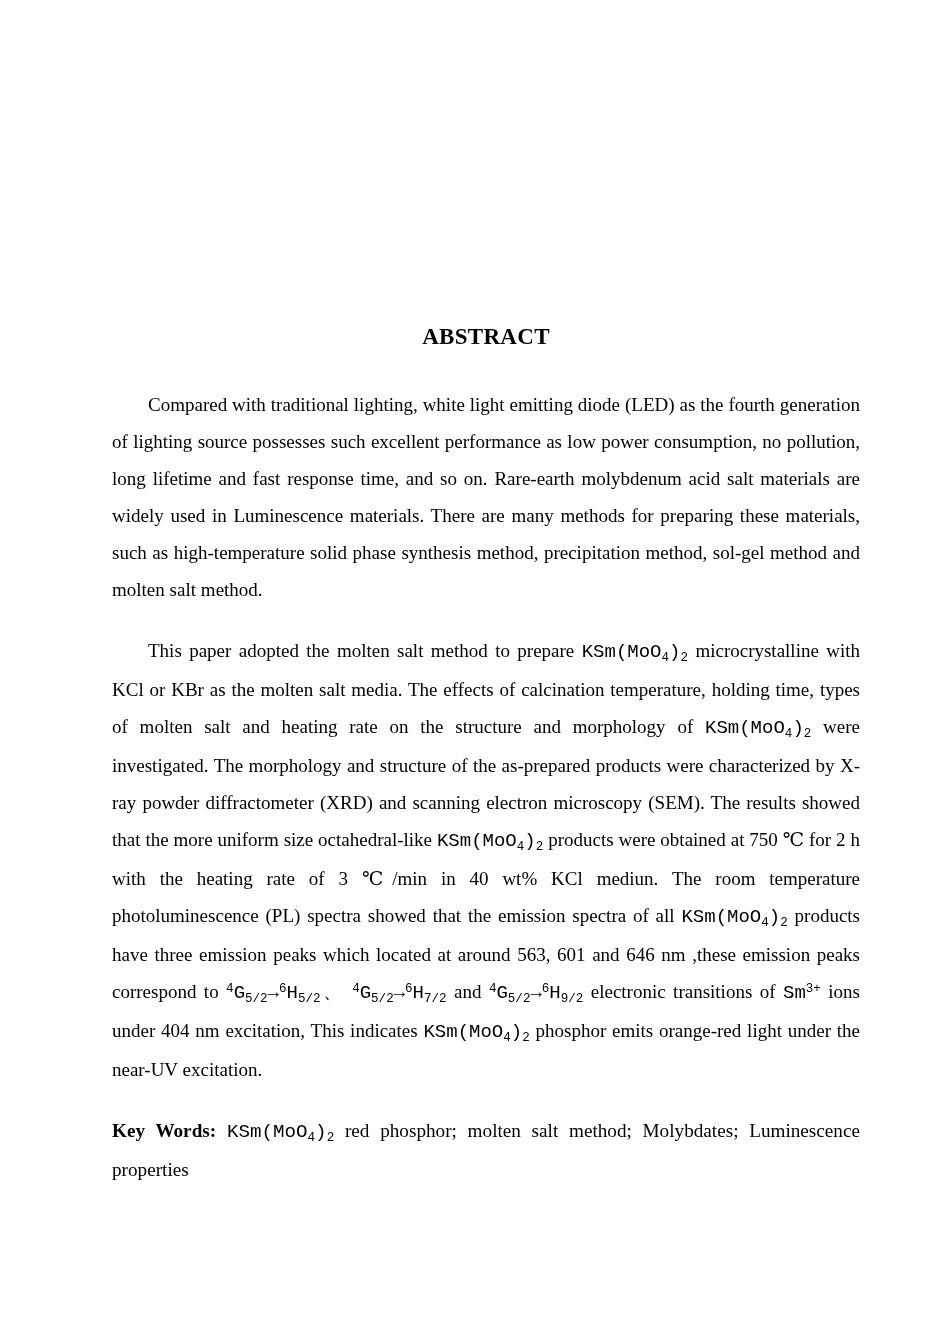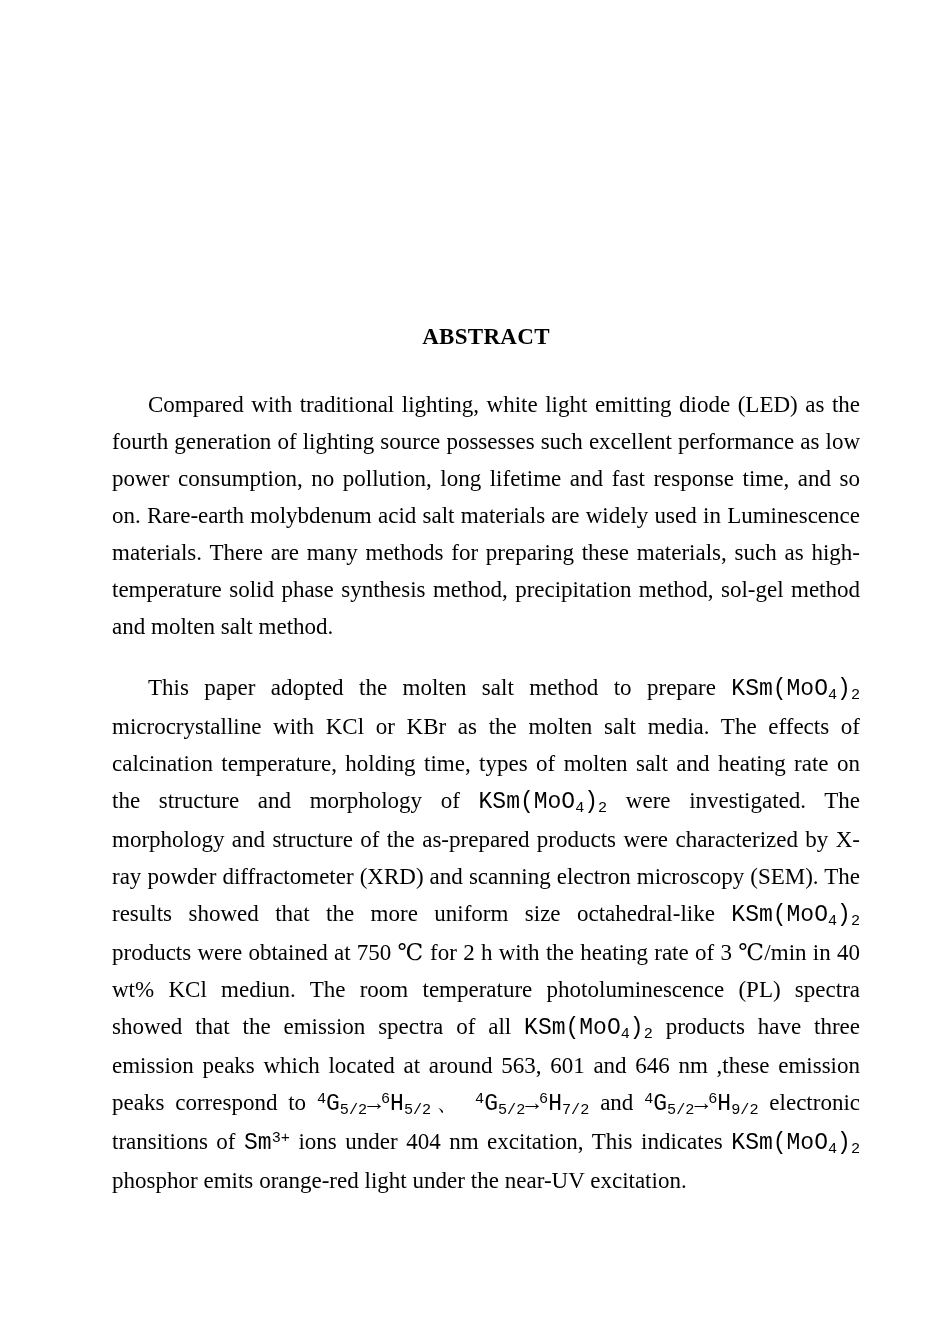--- a/index.html
+++ b/index.html
@@ -48,21 +48,21 @@
 
   .body-block {
     position: absolute;
     left: 0;
     top: 386px;
     width: 748px;
   }
 
   p.para {
     margin: 0 0 24px 0;
-    font-size: 23px;
+    font-size: 19px;
     line-height: 37px;
     text-align: justify;
     text-justify: inter-word;
     text-indent: 36px;
     word-spacing: 0.1px;
     -webkit-hyphens: none;
     hyphens: none;
   }
 
   p.para:last-child {
@@ -107,16 +107,17 @@
   <div class="content">
 
     <h1 class="doc-title">ABSTRACT</h1>
 
     <div class="body-block">
 
       <p class="para"><span>Compared with traditional lighting, white light emitting diode (LED) as the fourth generation of lighting source possesses such excellent performance as low power consumption, no pollution, long lifetime and fast response time, and so on. Rare-earth molybdenum acid salt materials are widely used in Luminescence materials. There are many methods for preparing these materials, such as high-temperature solid phase synthesis method, precipitation method, sol-gel method and molten salt method.</span></p>
 
       <p class="para"><span>This paper adopted the molten salt method to prepare </span><span class="nowrap"><span>KSm(MoO</span><sub>4</sub><span>)</span><sub>2</sub></span><span> microcrystalline with KCl or KBr as the molten salt media. The effects of calcination temperature, holding time, types of molten salt and heating rate on the structure and morphology of </span><span class="nowrap"><span>KSm(MoO</span><sub>4</sub><span>)</span><sub>2</sub></span><span> were investigated. The morphology and structure of the as-prepared products were characterized by X-ray powder diffractometer (XRD) and scanning electron microscopy (SEM). The results showed that the more uniform size octahedral-like </span><span class="nowrap"><span>KSm(MoO</span><sub>4</sub><span>)</span><sub>2</sub></span><span> products were obtained at 750 ℃ for 2 h with the heating rate of 3 ℃/min in 40 wt% KCl mediun. The room temperature photoluminescence (PL) spectra showed that the emission spectra of all </span><span class="nowrap"><span>KSm(MoO</span><sub>4</sub><span>)</span><sub>2</sub></span><span> products have three emission peaks which located at around 563, 601 and 646 nm ,these emission peaks correspond to </span><span class="nowrap"><sup>4</sup><span>G</span><sub>5/2</sub><span>→</span><sup>6</sup><span>H</span><sub>5/2</sub></span><span>、 </span><span class="nowrap"><sup>4</sup><span>G</span><sub>5/2</sub><span>→</span><sup>6</sup><span>H</span><sub>7/2</sub></span><span> and </span><span class="nowrap"><sup>4</sup><span>G</span><sub>5/2</sub><span>→</span><sup>6</sup><span>H</span><sub>9/2</sub></span><span> electronic transitions of </span><span class="nowrap"><span>Sm</span><sup>3+</sup></span><span> ions under 404 nm excitation, This indicates </span><span class="nowrap"><span>KSm(MoO</span><sub>4</sub><span>)</span><sub>2</sub></span><span> phosphor emits orange-red light under the near-UV excitation.</span></p>
 
+      <p class="keywords"><span class="kw-label">Key Words:</span><span> </span><span class="nowrap"><span>KSm(MoO</span><sub>4</sub><span>)</span><sub>2</sub></span><span> red phosphor; molten salt method; Molybdates; Luminescence properties</span></p>
 
     </div>
   </div>
 </div>
 
 </body></html>

